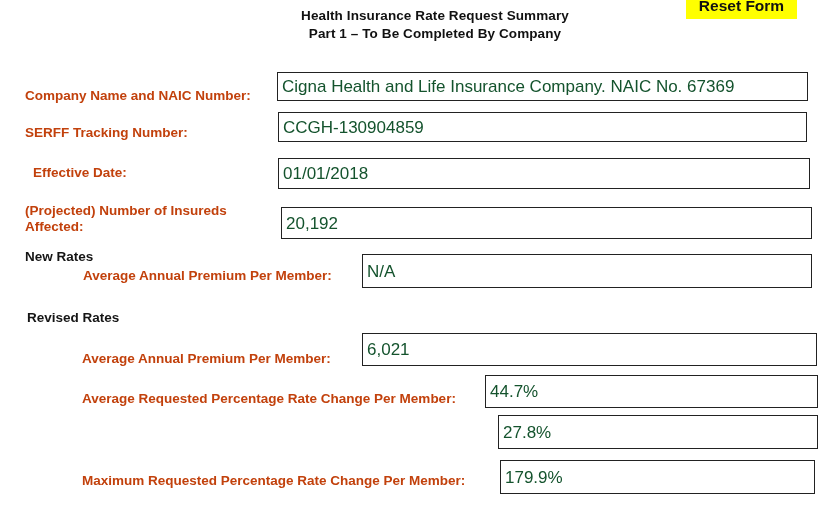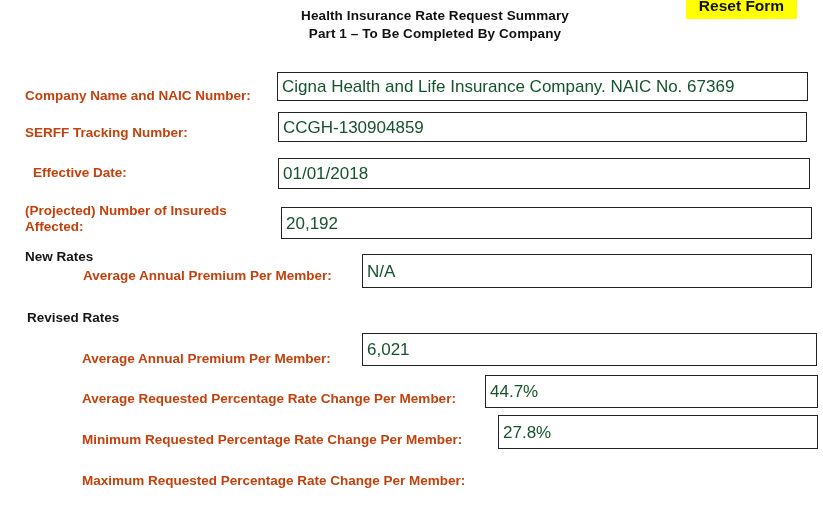--- a/index.html
+++ b/index.html
@@ -91,18 +91,18 @@
   <input class="field" style="left: 362px; top: 254px; width: 450px; height: 34px;" value="N/A">
 
   <div class="heading" style="left:27px;top:310px;">Revised Rates</div>
 
   <div class="lbl" style="left:82px;top:351px;">Average Annual Premium Per Member:</div>
   <input class="field" style="left: 362px; top: 333px; width: 455px; height: 33px;" value="6,021">
 
   <div class="lbl" style="left:82px;top:391px;">Average Requested Percentage Rate Change Per Member:</div>
   <input class="field" style="left: 485px; top: 375px; width: 333px; height: 33px;" value="44.7%">
 
-  <div class="lbl" style="left:82px;top:432px;">Minimum Requested Percentage Rate Change Per Member:</div>
   <input class="field" style="left: 498px; top: 415px; width: 320px; height: 34px;" value="27.8%">
 
   <div class="lbl" style="left:82px;top:473px;">Maximum Requested Percentage Rate Change Per Member:</div>
+  <input class="field" style="left: 500px; top: 460px; width: 315px; height: 34px;" value="179.9%">
 
 </div>
 
 </body></html>

